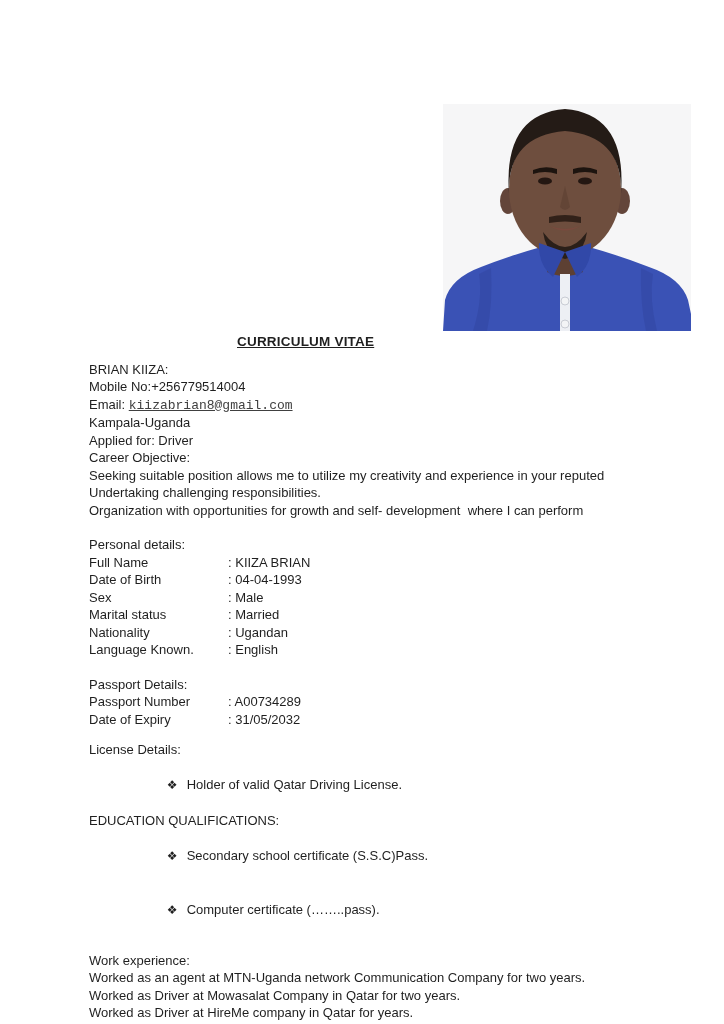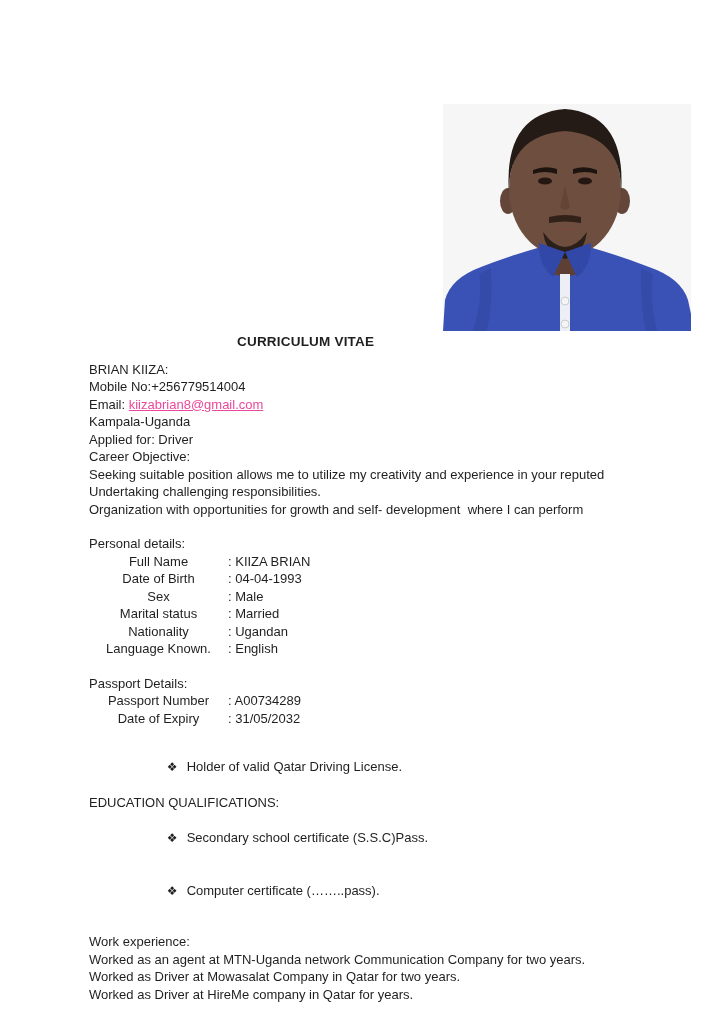--- a/index.html
+++ b/index.html
@@ -26,26 +26,27 @@
     width:580px;
   }
   .line { white-space:pre; }
   .bold { font-weight:normal; }
   .title {
     font-weight:bold;
     font-size:13.5px;
     margin-left:148px;
     letter-spacing:0.2px;
     white-space:pre;
+    text-decoration:underline;
   }
   .gap-xs { height:10px; }
   .gap    { height:17px; }
   .gap-md { height:13px; }
   .gap-lg { height:15px; }
-  .detail-row { display:flex;text-align:center; }
+  .detail-row { display:flex; }
   .detail-label { width:139px; flex:none; white-space:pre; }
   .detail-value { white-space:pre; }
   .bullet-row { padding-left:56px; white-space:pre; }
   .bullet-glyph { display:inline-block; width:20px; font-size:12px; }
   .email-link { text-decoration:underline; cursor:pointer; }
 </style>
 </head>
 <body>
 
 <div class="page">
@@ -90,21 +91,21 @@
     </svg>
   </div>
 
   <div class="content">
 
     <div class="title">CURRICULUM VITAE</div>
     <div class="gap-xs"></div>
 
     <div class="line bold">BRIAN KIIZA:</div>
     <div class="line">Mobile No:+256779514004</div>
-    <div class="line"><span>Email: </span><span class="email-link" style="color: #ec4899;">kiizabrian8@gmail.com</span></div>
+    <div class="line"><span>Email: </span><span class="email-link" style="color: #404040; font-family: Liberation Mono, monospace;">kiizabrian8@gmail.com</span></div>
     <div class="line">Kampala-Uganda</div>
     <div class="line">Applied for: Driver</div>
 
     <div class="line">Career Objective:</div>
     <div class="line">Seeking suitable position allows me to utilize my creativity and experience in your reputed</div>
     <div class="line">Undertaking challenging responsibilities.</div>
     <div class="line">Organization with opportunities for growth and self- development  where I can perform</div>
 
     <div class="gap"></div>
 
@@ -141,20 +142,21 @@
       <span class="detail-label">Passport Number</span>
         <span class="detail-value">: A00734289</span>
     </div>
     <div class="detail-row">
       <span class="detail-label">Date of Expiry</span>
         <span class="detail-value">: 31/05/2032</span>
     </div>
 
     <div class="gap-md"></div>
 
+    <div class="line">License Details:</div>
     <div class="bullet-row">
       <span class="bullet-glyph">❖</span><span>Holder of valid Qatar Driving License.</span>
     </div>
     <div class="line">EDUCATION QUALIFICATIONS:</div>
     <div class="bullet-row">
       <span class="bullet-glyph">❖</span><span>Secondary school certificate (S.S.C)Pass.</span>
     </div>
     <div class="bullet-row">
       <span class="bullet-glyph">❖</span><span>Computer certificate (……..pass).</span>
     </div>

